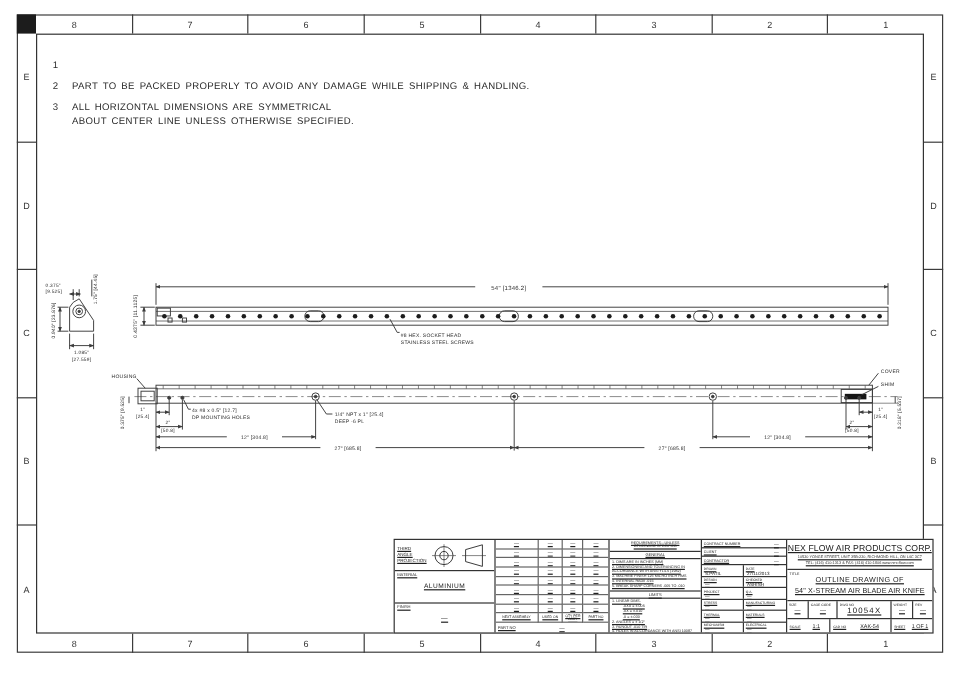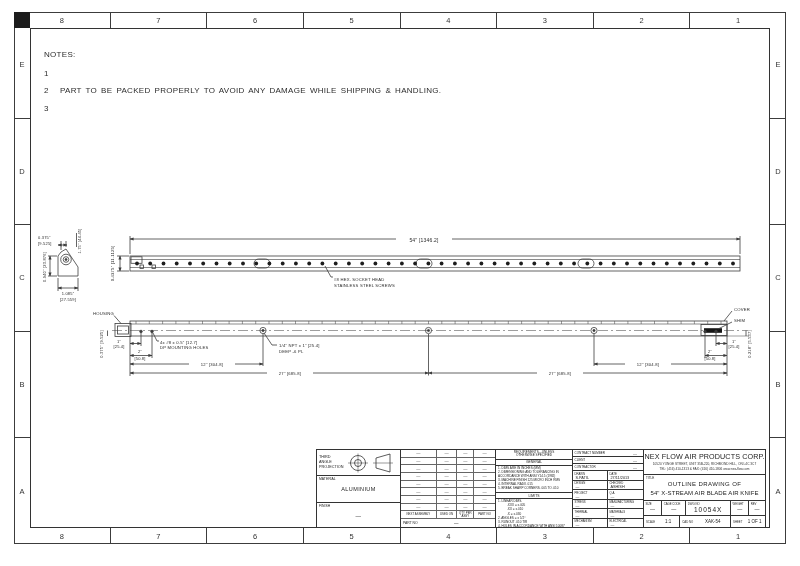--- a/index.html
+++ b/index.html
@@ -22,21 +22,21 @@
   .notes { position: absolute; left: 44px; top: 50px; width: 408px; font-size: 8px; letter-spacing: .3px; word-spacing: 1.5px; color: #2c2c2c; }
   .notes-heading { margin-bottom: 10px; }
   .note-item { display: flex; margin-bottom: 8px; }
   .note-num { flex: 0 0 16px; }
   .note-text { white-space: pre-line; line-height: 1.3; }
 
   #drawing { position: absolute; left: 0; top: 0; width: 800px; height: 566px; }
   #drawing text { fill: #2a2a2a; font-family: "Liberation Sans", sans-serif; letter-spacing: .2px; }
 
   
-  .titleblock { position: absolute; left: 316px; top: 449px; width: 450px; height: 79px; border: 1.2px solid #333; display: flex; background: #fff; color: #222; }
+  .titleblock { position: absolute; left: 328px; top: 449px; width: 450px; height: 79px; border: 1.2px solid #333; display: flex; background: #fff; color: #222; text-decoration: underline; }
   .tb-col { border-right: 1px solid #333; display: flex; flex-direction: column; overflow: hidden; }
   .tb-c1 { width: 84px; } .tb-c2 { width: 95px; } .tb-c3 { width: 77px; } .tb-c4 { width: 71px; } .tb-c5 { flex: 1; border-right: none; }
 
   .c1-row { border-bottom: 1px solid #333; position: relative; }
   .proj-row { height: 26px; display: flex; align-items: center; }
   .proj-label { font-size: 3.8px; line-height: 1.25; padding-left: 2px; width: 26px; }
   .mat-row { height: 27px; } .fin-row { flex: 1; border-bottom: none; }
   .cell-label { font-size: 3.4px; padding: 1px 0 0 2px; }
   .cell-value { text-align: center; font-size: 5.5px; margin-top: 5px; letter-spacing: .4px; }
 
@@ -125,31 +125,32 @@
   <div class="zone-strip zs-right">
       <div class="zcell">E</div>
       <div class="zcell">D</div>
       <div class="zcell">C</div>
       <div class="zcell">B</div>
       <div class="zcell">A</div>
     </div>
   <div class="corner-mark"></div>
 
   <div class="notes">
-    <div class="notes-heading">NOTES:</div>
     <div>
         <div class="note-item">
           <span class="note-num">1</span>
         </div>
         <div class="note-item">
           <span class="note-num">2</span>
           <span class="note-text">PART TO BE PACKED PROPERLY TO AVOID ANY DAMAGE WHILE SHIPPING &amp; HANDLING.</span>
         </div>
         <div class="note-item">
           <span class="note-num">3</span>
+          <span class="note-text">ALL HORIZONTAL DIMENSIONS ARE SYMMETRICAL
+ABOUT CENTER LINE UNLESS OTHERWISE SPECIFIED.</span>
         </div>
       </div>
   </div>
 
   <svg id="drawing" viewBox="0 0 800 566">
     <defs>
       <marker id="arr" viewBox="0 0 10 10" refX="9" refY="5" markerWidth="5" markerHeight="5" orient="auto-start-reverse">
         <path d="M0,1 L10,5 L0,9 z" fill="#3c3c3c"></path>
       </marker>
     </defs>

